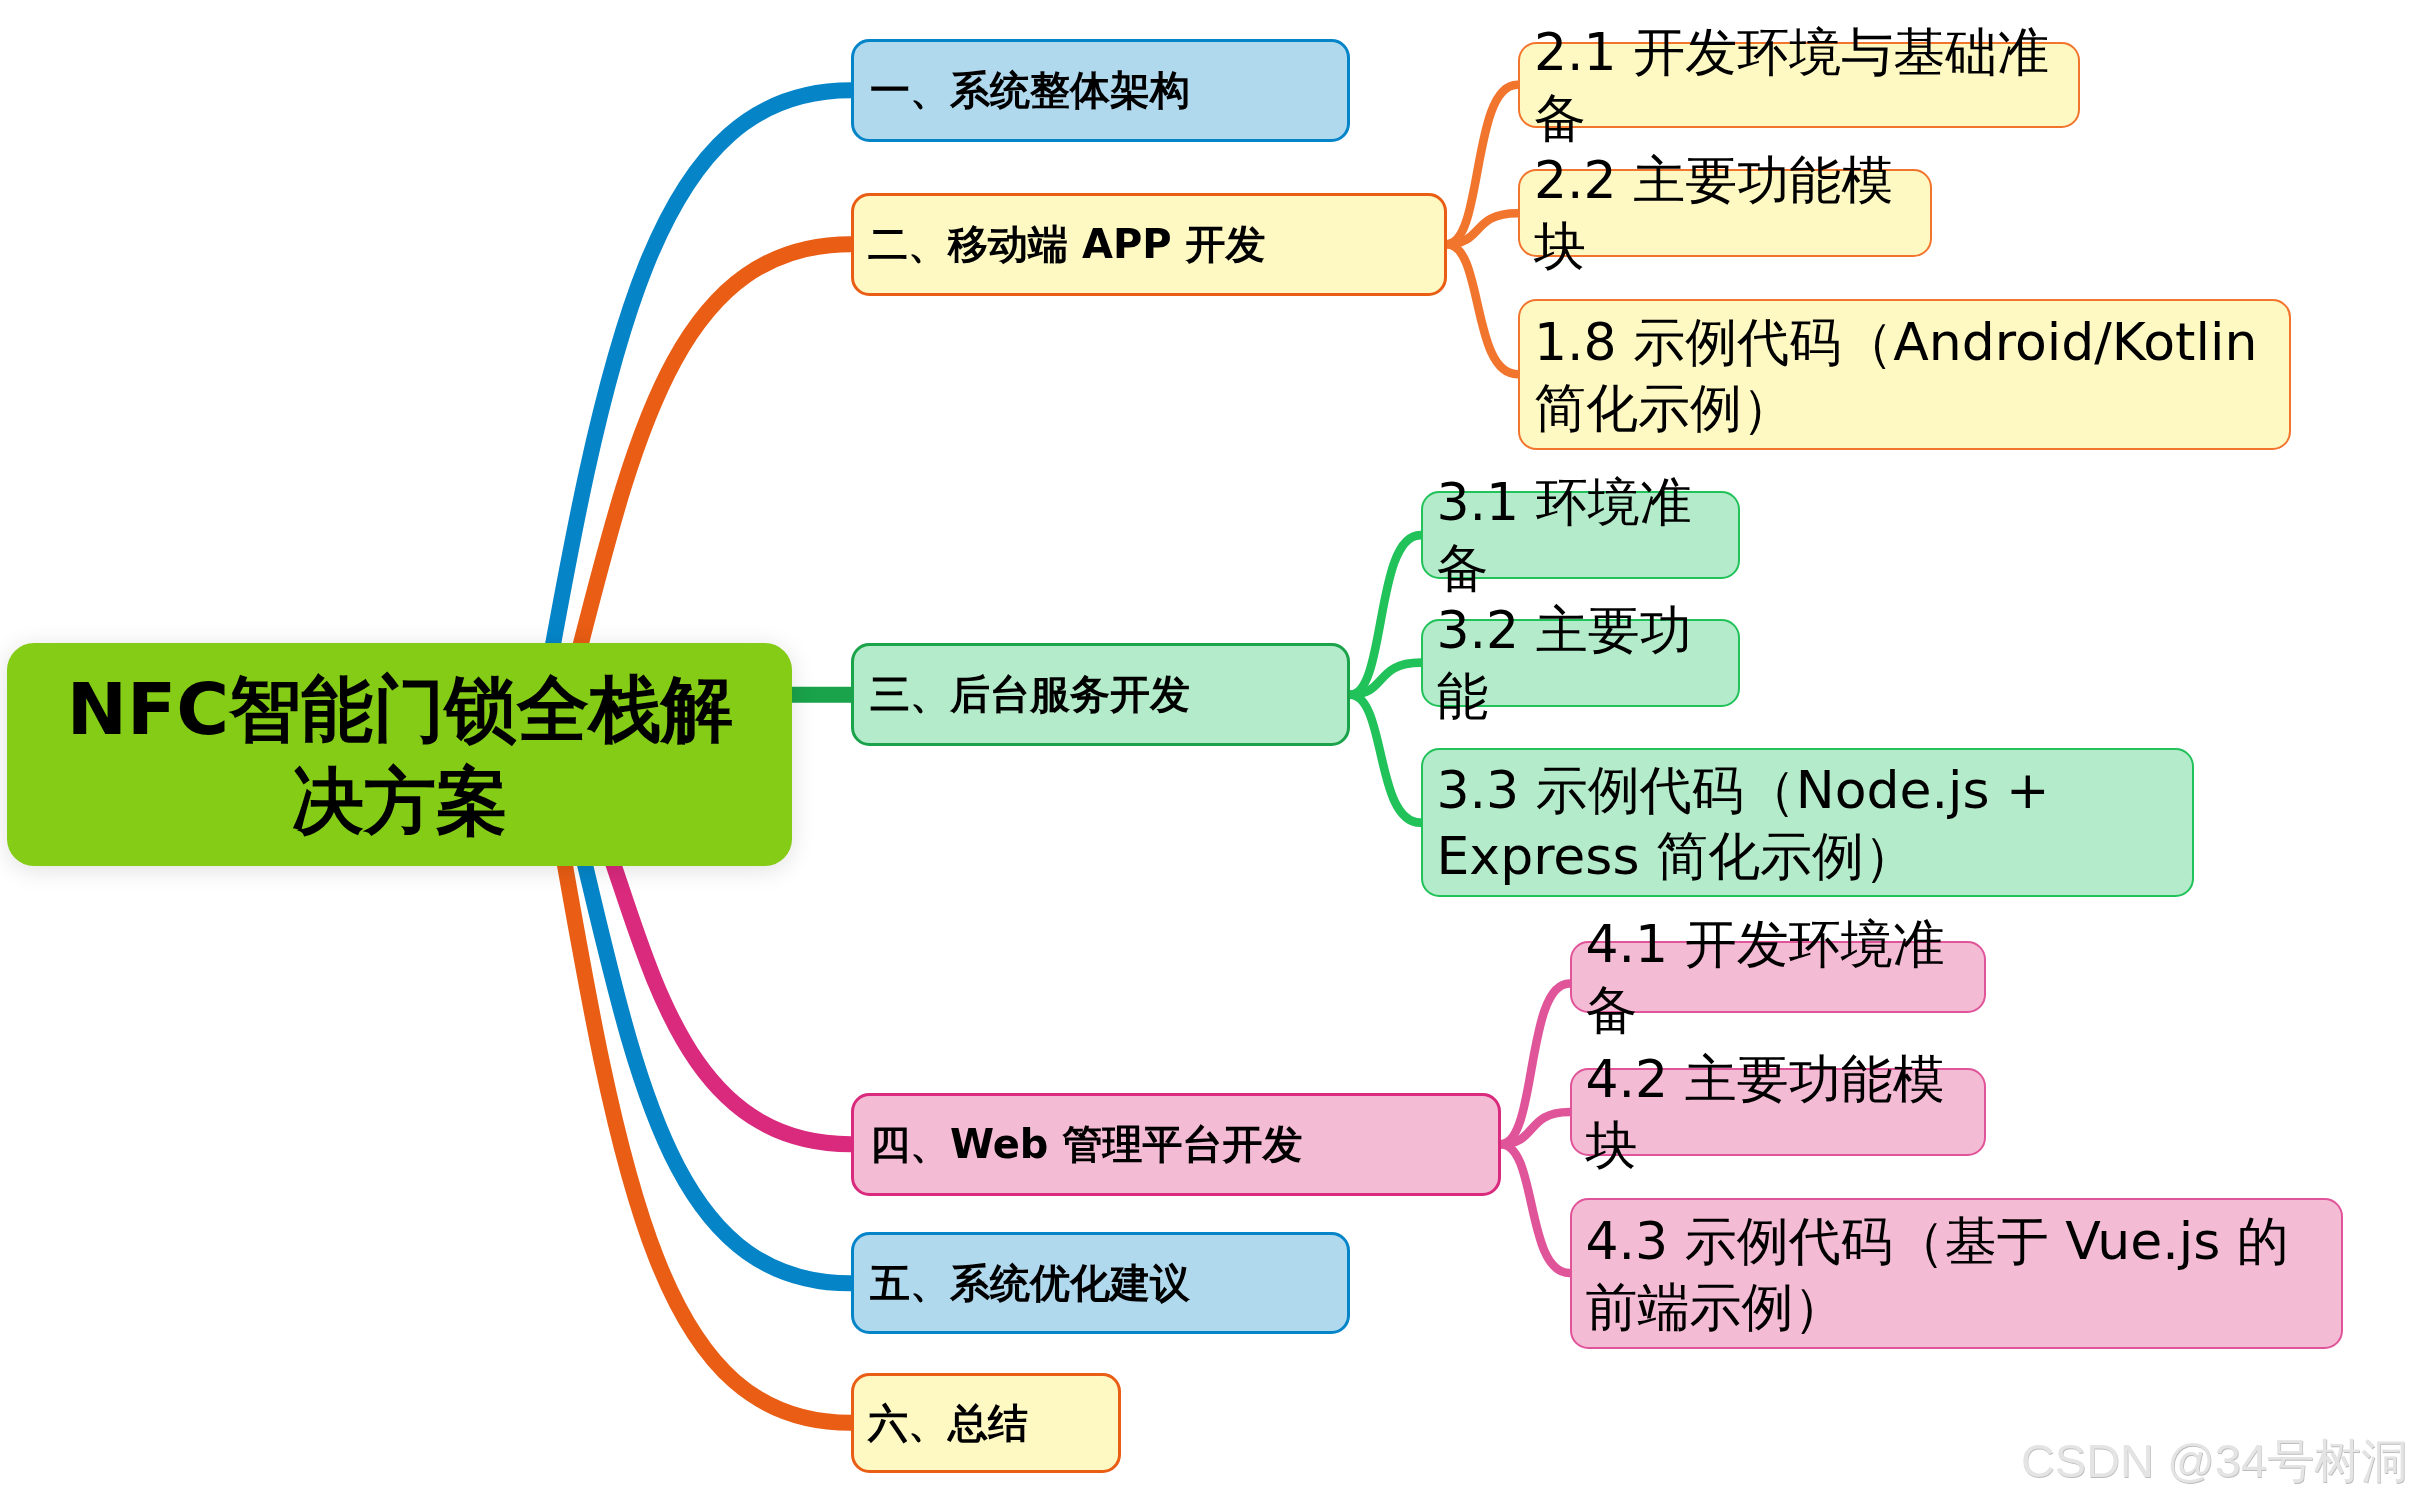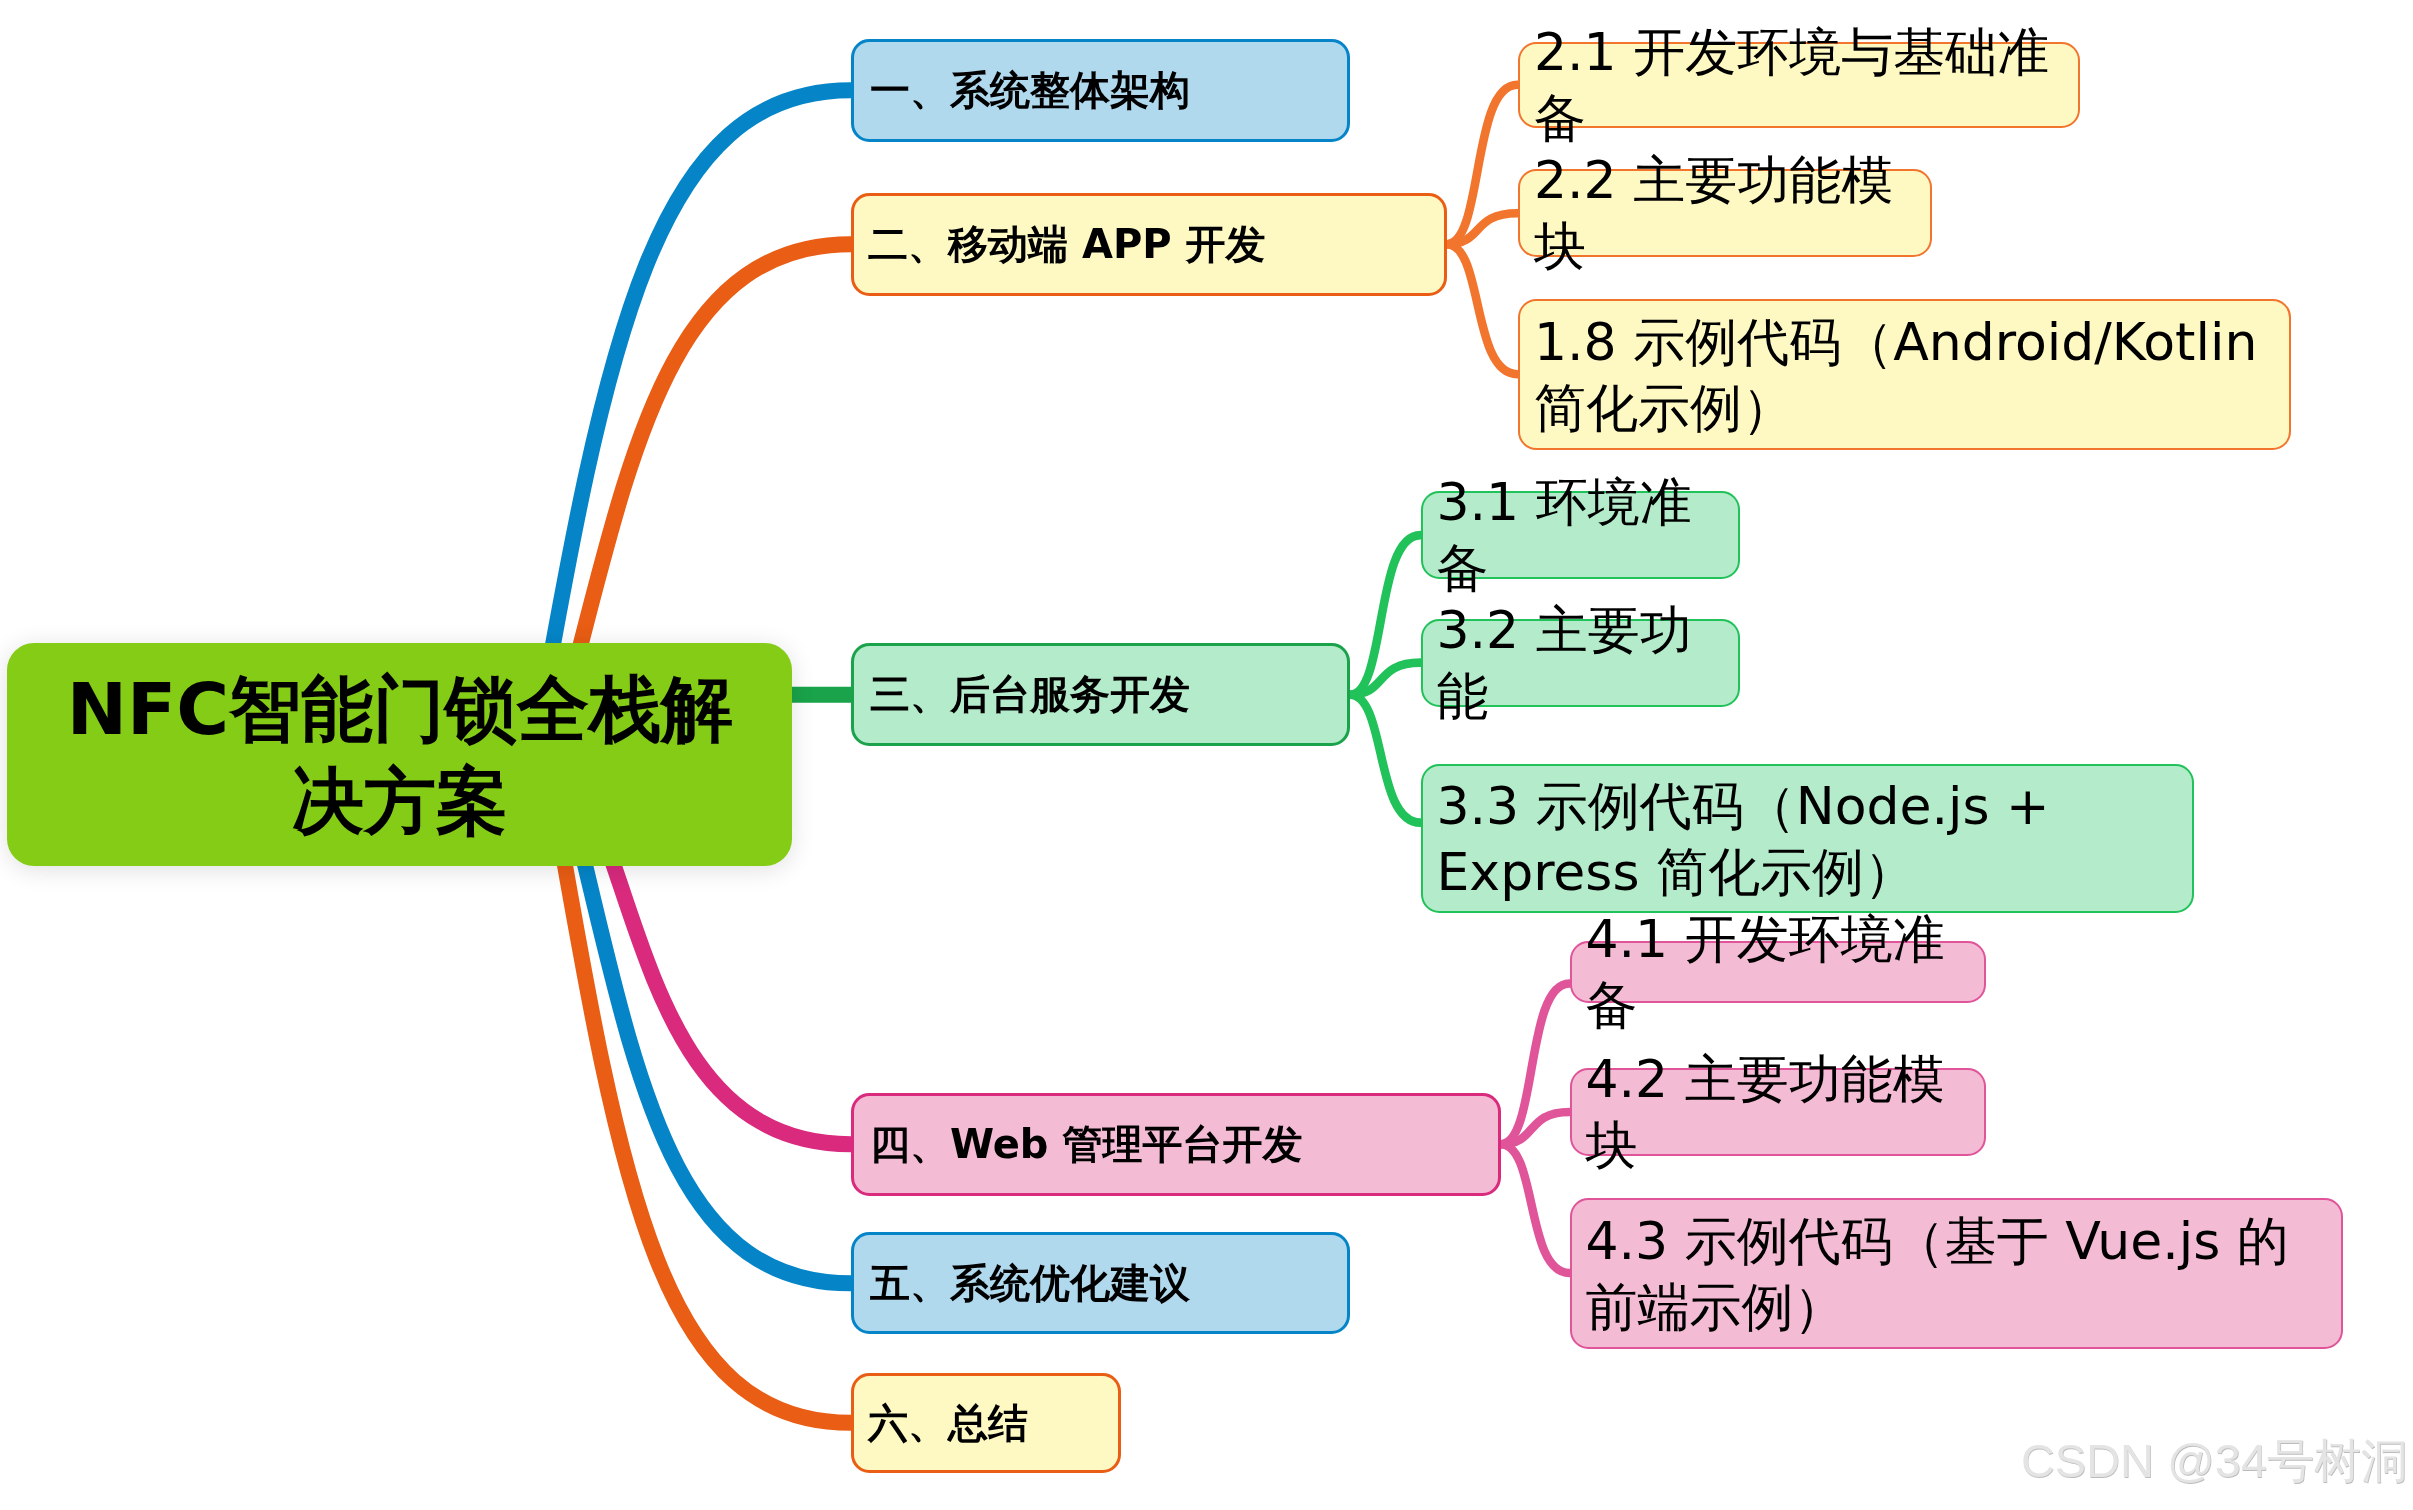--- a/index.html
+++ b/index.html
@@ -71,25 +71,25 @@
 <div class="node sub orange" id="s1-2" style="left:1518px;top:299px;width:773px;height:151px;">
   <span>1.8 示例代码（Android/Kotlin 简化示例）</span>
 </div>
 
 <div class="node sub green" id="s2-0" style="left:1421px;top:491px;width:319px;height:88px;">
   <span>3.1 环境准备</span>
 </div>
 <div class="node sub green" id="s2-1" style="left:1421px;top:619px;width:319px;height:88px;">
   <span>3.2 主要功能</span>
 </div>
-<div class="node sub green" id="s2-2" style="left:1421px;top:748px;width:773px;height:149px;margin-top:16px;">
+<div class="node sub green" id="s2-2" style="left:1421px;top:748px;width:773px;height:149px;">
   <span>3.3 示例代码（Node.js + Express 简化示例）</span>
 </div>
 
-<div class="node sub pink" id="s3-0" style="left:1570px;top:941px;width:416px;height:62px;">
+<div class="node sub pink" id="s3-0" style="left:1570px;top:941px;width:416px;height:72px;">
   <span>4.1 开发环境准备</span>
 </div>
 <div class="node sub pink" id="s3-1" style="left:1570px;top:1068px;width:416px;height:88px;">
   <span>4.2 主要功能模块</span>
 </div>
 <div class="node sub pink" id="s3-2" style="left:1570px;top:1198px;width:773px;height:151px;">
   <span>4.3 示例代码（基于 Vue.js 的前端示例）</span>
 </div>
 
 <div class="watermark">CSDN @34号树洞</div>

